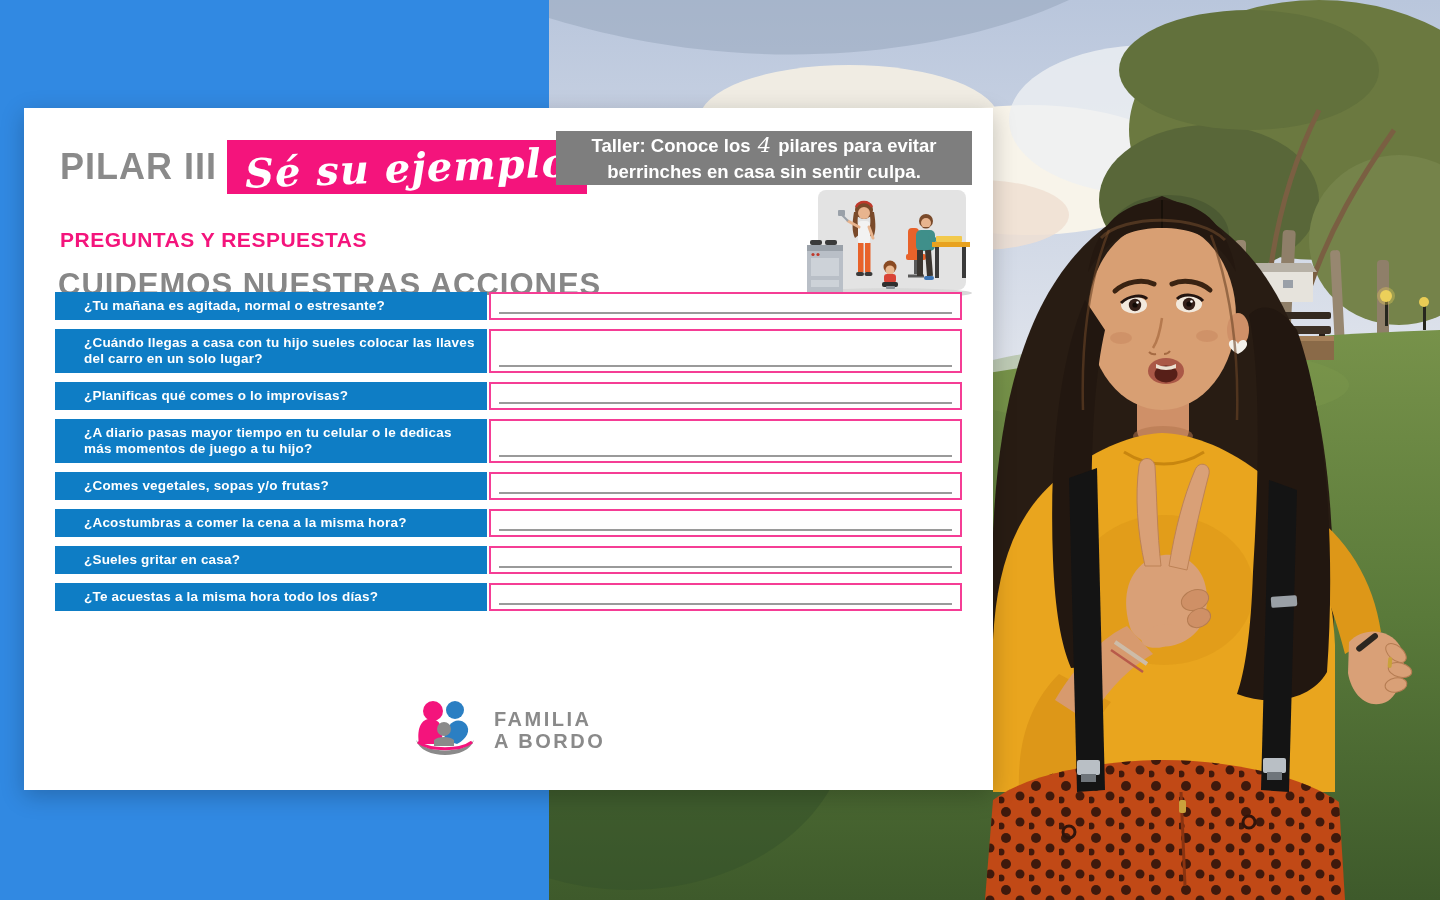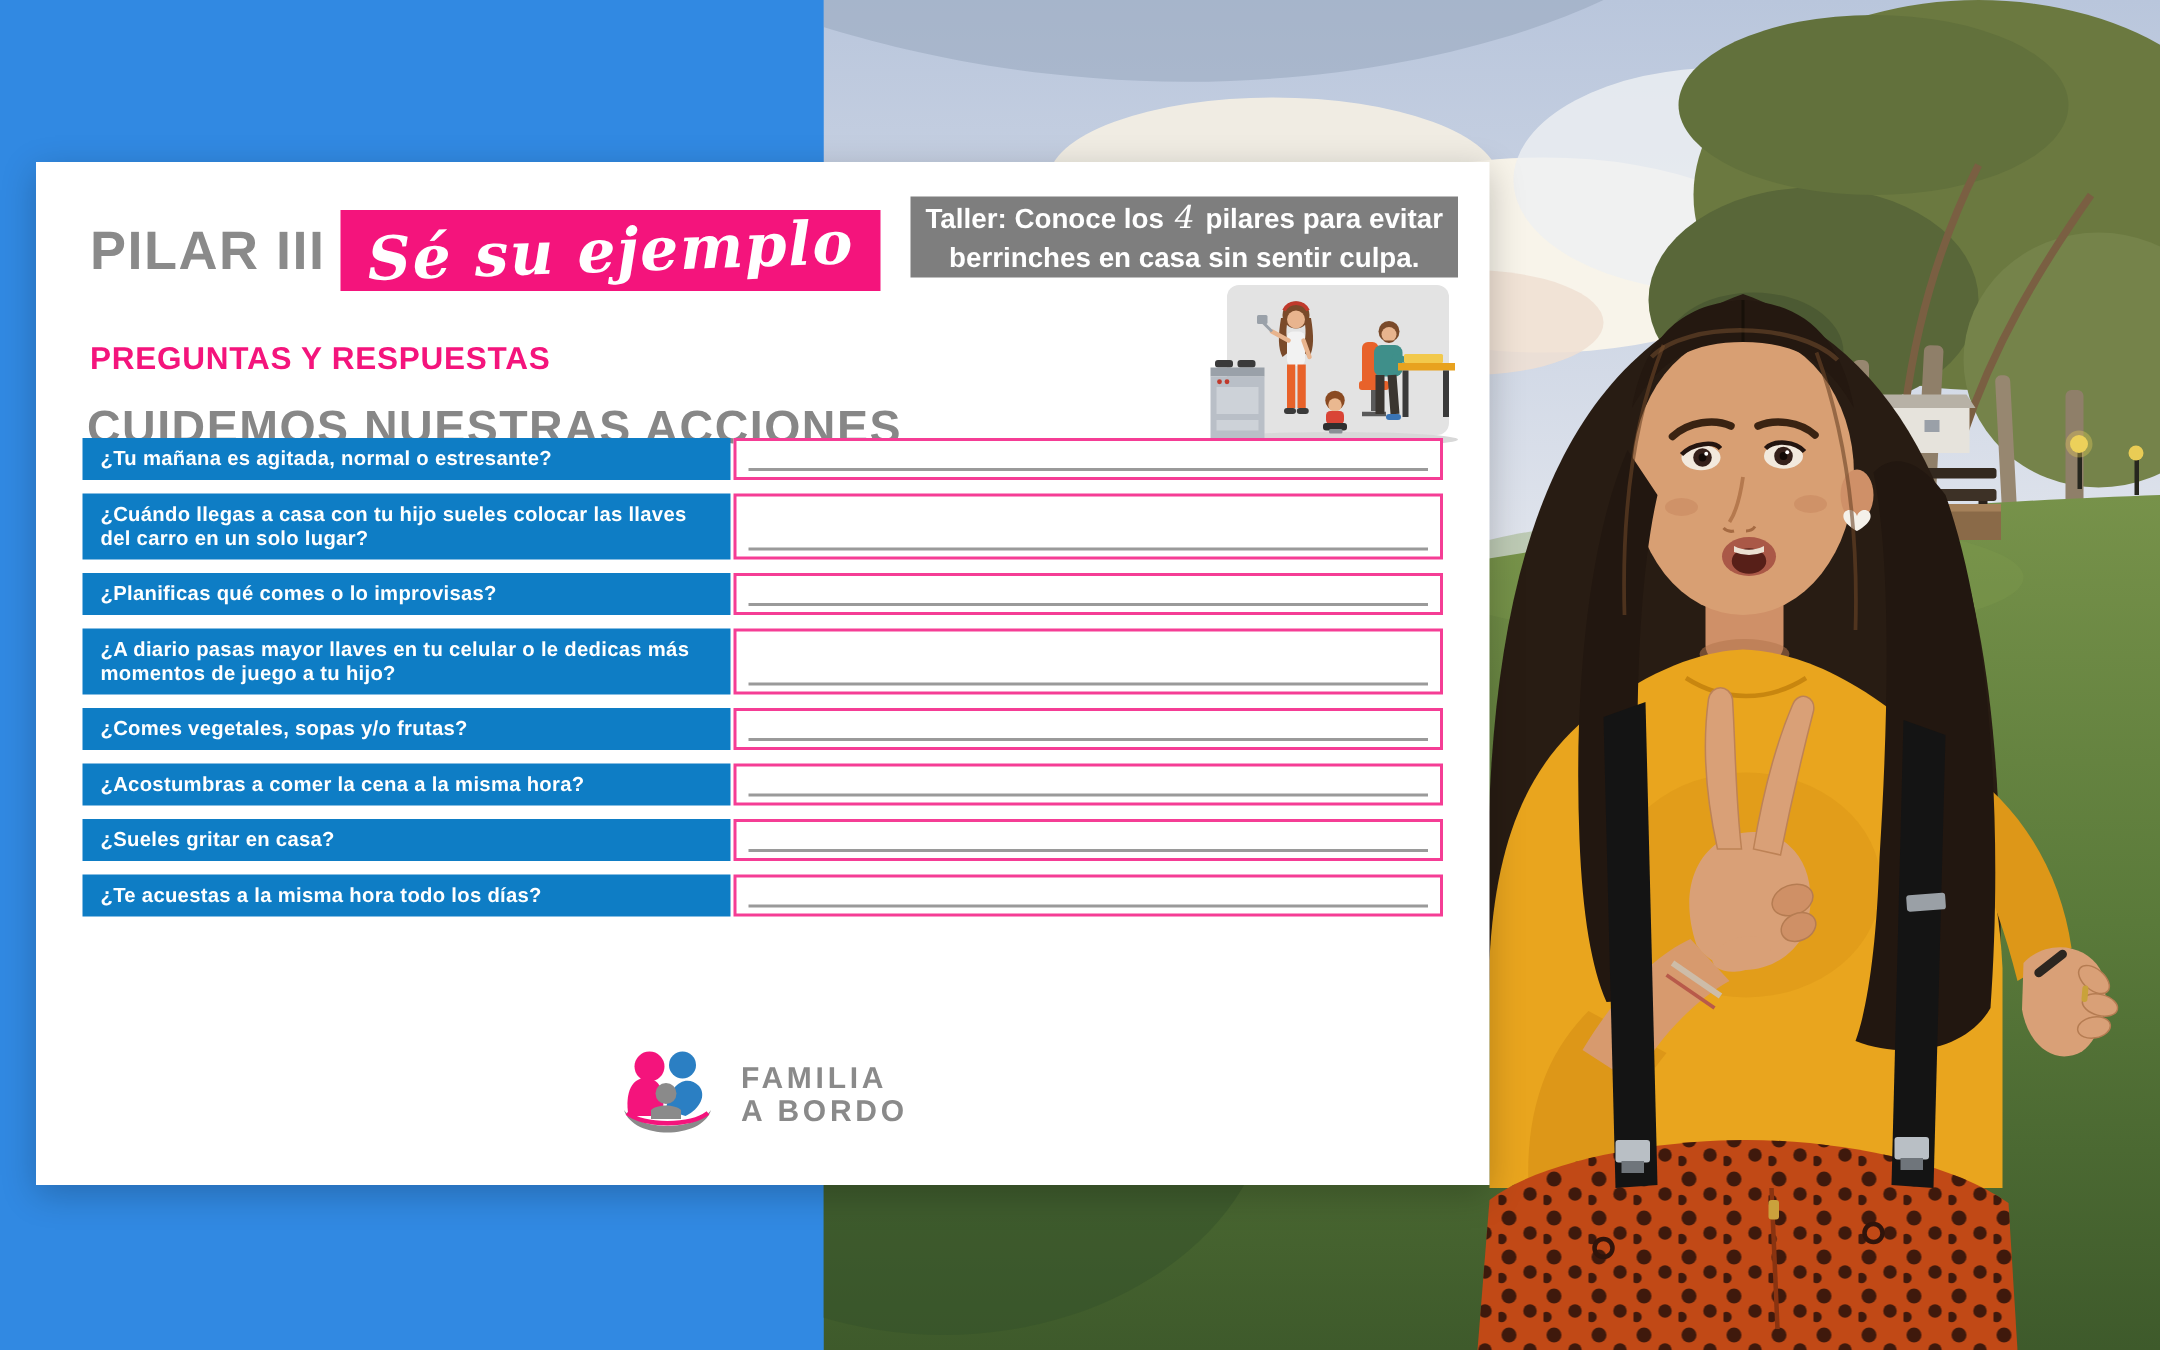--- a/index.html
+++ b/index.html
@@ -16,34 +16,34 @@
   .pillar-label{font-size:36px;font-weight:bold;color:#8a8a8a;letter-spacing:1px;}
   .pillar-badge{
     margin-left:10px;background:#F4147C;color:#fff;height:54px;min-width:290px;
     display:flex;align-items:center;justify-content:center;padding:0 18px;
   }
   .pillar-badge .script{
     font-family:"DejaVu Serif",serif;font-style:italic;font-weight:bold;
     font-size:40px;transform:rotate(-2deg);letter-spacing:1px;
   }
   .banner{
-    position:absolute;top:23px;right:21px;width:365px;height:54px;background:#7E7E7E;
+    position:absolute;top:23px;right:21px;width:416px;height:54px;background:#7E7E7E;
     color:#fff;font-weight:bold;font-size:18.5px;line-height:1.3;
     display:flex;flex-direction:column;align-items:center;justify-content:center;text-align:left;
   }
   .banner .num{font-family:"DejaVu Serif",serif;font-style:italic;font-weight:normal;font-size:21px;padding:0 2px;}
   .subtitle{position:absolute;left:36px;top:100px;font-size:21px;font-weight:bold;color:#F4147C;letter-spacing:.5px;margin-top:20px;}
   .section-title{position:absolute;left:34px;top:127px;font-size:31px;font-weight:bold;color:#878787;letter-spacing:1px;margin-top:32px;}
   .illus{position:absolute;left:778px;top:82px;width:172px;height:110px;}
   .questions{position:absolute;left:31px;top:184px;width:907px;}
   .qrow{display:flex;align-items:stretch;margin-bottom:9px;}
   .qbar{
     width:432px;flex:0 0 432px;background:#0E7DC5;color:#fff;
     font-size:13.5px;font-weight:bold;line-height:1.18;letter-spacing:.2px;
-    padding:6px 10px 6px 12px;box-sizing:border-box;display:flex;align-items:center;
+    padding:6px 10px 6px 29px;box-sizing:border-box;display:flex;align-items:center;
   }
   .answer{
     flex:1;margin-left:2px;background:#fff;border:2px solid #F53D95;
     position:relative;min-height:24px;
   }
   .answer .line{position:absolute;left:8px;right:8px;bottom:4px;height:2px;background:#9a9a9a;}
   .logo-row{position:absolute;left:386px;top:590px;display:flex;align-items:center;}
   .logo-icon{width:70px;height:64px;display:block;}
   .logo-text{margin-left:14px;font-size:20px;font-weight:bold;color:#8a8a8a;letter-spacing:2.5px;line-height:1.12;}
 </style>
@@ -311,21 +311,21 @@
             <div class="line"></div>
           </div>
         </div>
       <div class="qrow">
           <div class="qbar">¿Planificas qué comes o lo improvisas?</div>
           <div class="answer">
             <div class="line"></div>
           </div>
         </div>
       <div class="qrow">
-          <div class="qbar">¿A diario pasas mayor llaves en tu celular o le dedicas más momentos de juego a tu hijo?</div>
+          <div class="qbar">¿A diario pasas mayor tiempo en tu celular o le dedicas más momentos de juego a tu hijo?</div>
           <div class="answer">
             <div class="line"></div>
           </div>
         </div>
       <div class="qrow">
           <div class="qbar">¿Comes vegetales, sopas y/o frutas?</div>
           <div class="answer">
             <div class="line"></div>
           </div>
         </div>

